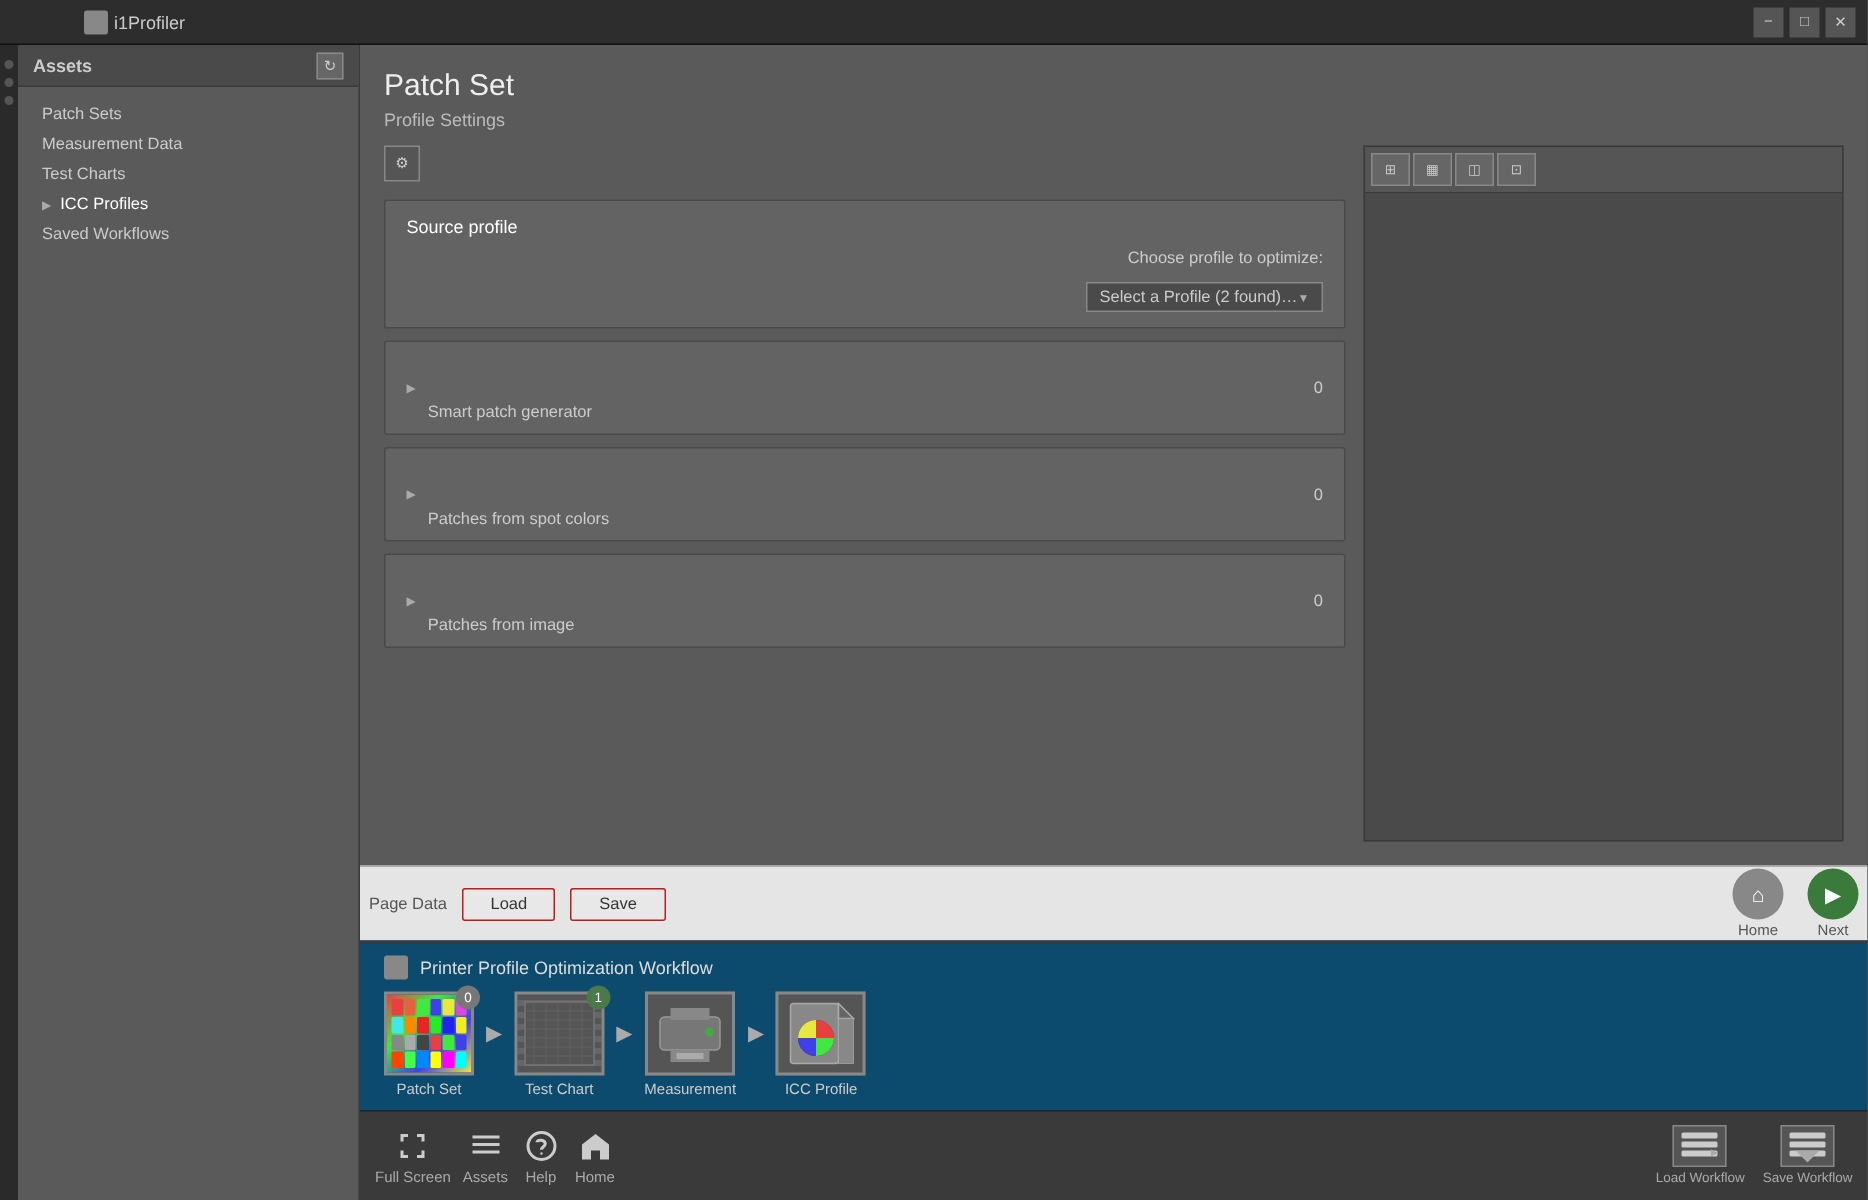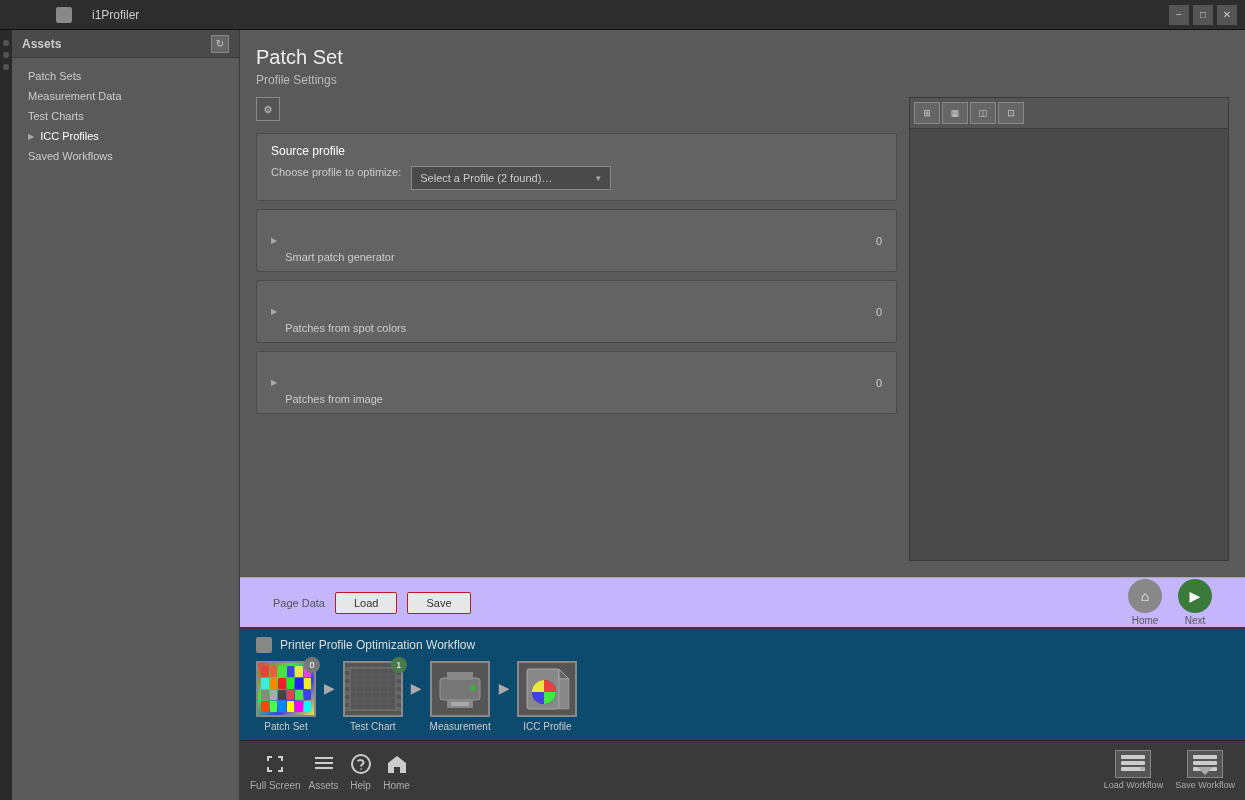--- a/index.html
+++ b/index.html
@@ -20,21 +20,21 @@
       height: 30px;
       display: flex;
       align-items: center;
       padding: 0 8px;
       justify-content: space-between;
       border-bottom: 1px solid #111;
     }
     .titlebar-left {
       display: flex;
       align-items: center;
-      gap: 20px;
+      gap: 4px;
       padding-left: 48px;
     }
     .titlebar-icon {
       width: 16px;
       height: 16px;
       background: #888;
       border-radius: 2px;
     }
     .titlebar-title {
       color: #ccc;
@@ -180,22 +180,23 @@
       padding: 10px 14px;
       border-radius: 2px;
     }
     .sp-label {
       font-size: 12px;
       color: #ffffff;
       margin-bottom: 8px;
     }
     .sp-row {
       display: flex;
-      align-items: flex-start;
+      align-items: flex-end;
       gap: 10px;
+      flex-direction: column;
     }
     .sp-choose-label {
       font-size: 11px;
       color: #ccc;
       white-space: nowrap;
     }
     .sp-dropdown {
       flex: 1;
       background: #4a4a4a;
       border: 1px solid #888;
@@ -268,25 +269,25 @@
       color: #ccc;
       font-size: 9px;
     }
     .ps-right-content {
       flex: 1;
       background: #4a4a4a;
     }
 
     
     .bottom-bar {
-      background: #c4b5fd;
+      background: #e5e5e5;
       height: 50px;
       display: flex;
       align-items: center;
-      padding: 0 33px;
+      padding: 0 6px;
       gap: 12px;
       border-top: 1px solid #aaa;
       justify-content: space-between;
     }
     .page-data-label {
       font-size: 11px;
       color: #555;
     }
     .bottom-bar-left {
       display: flex;

